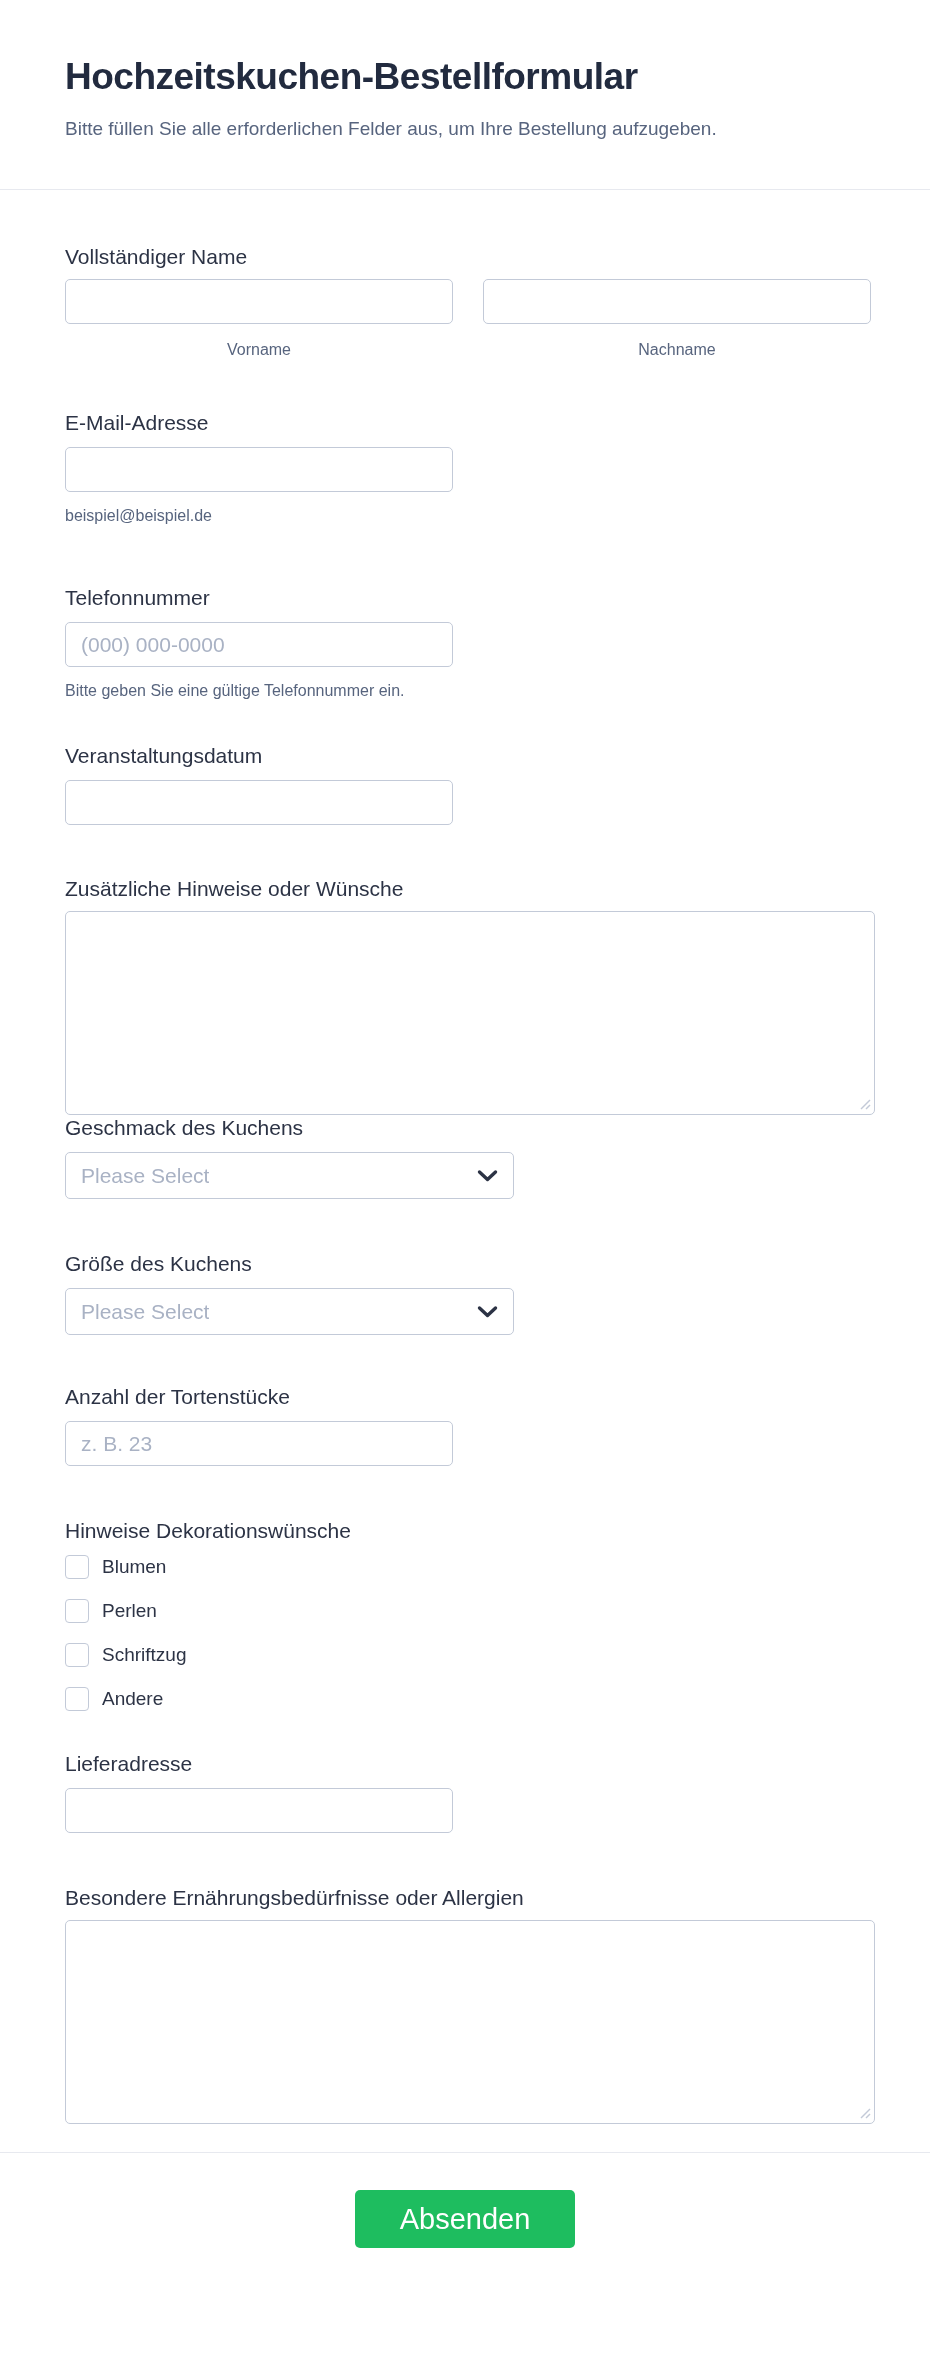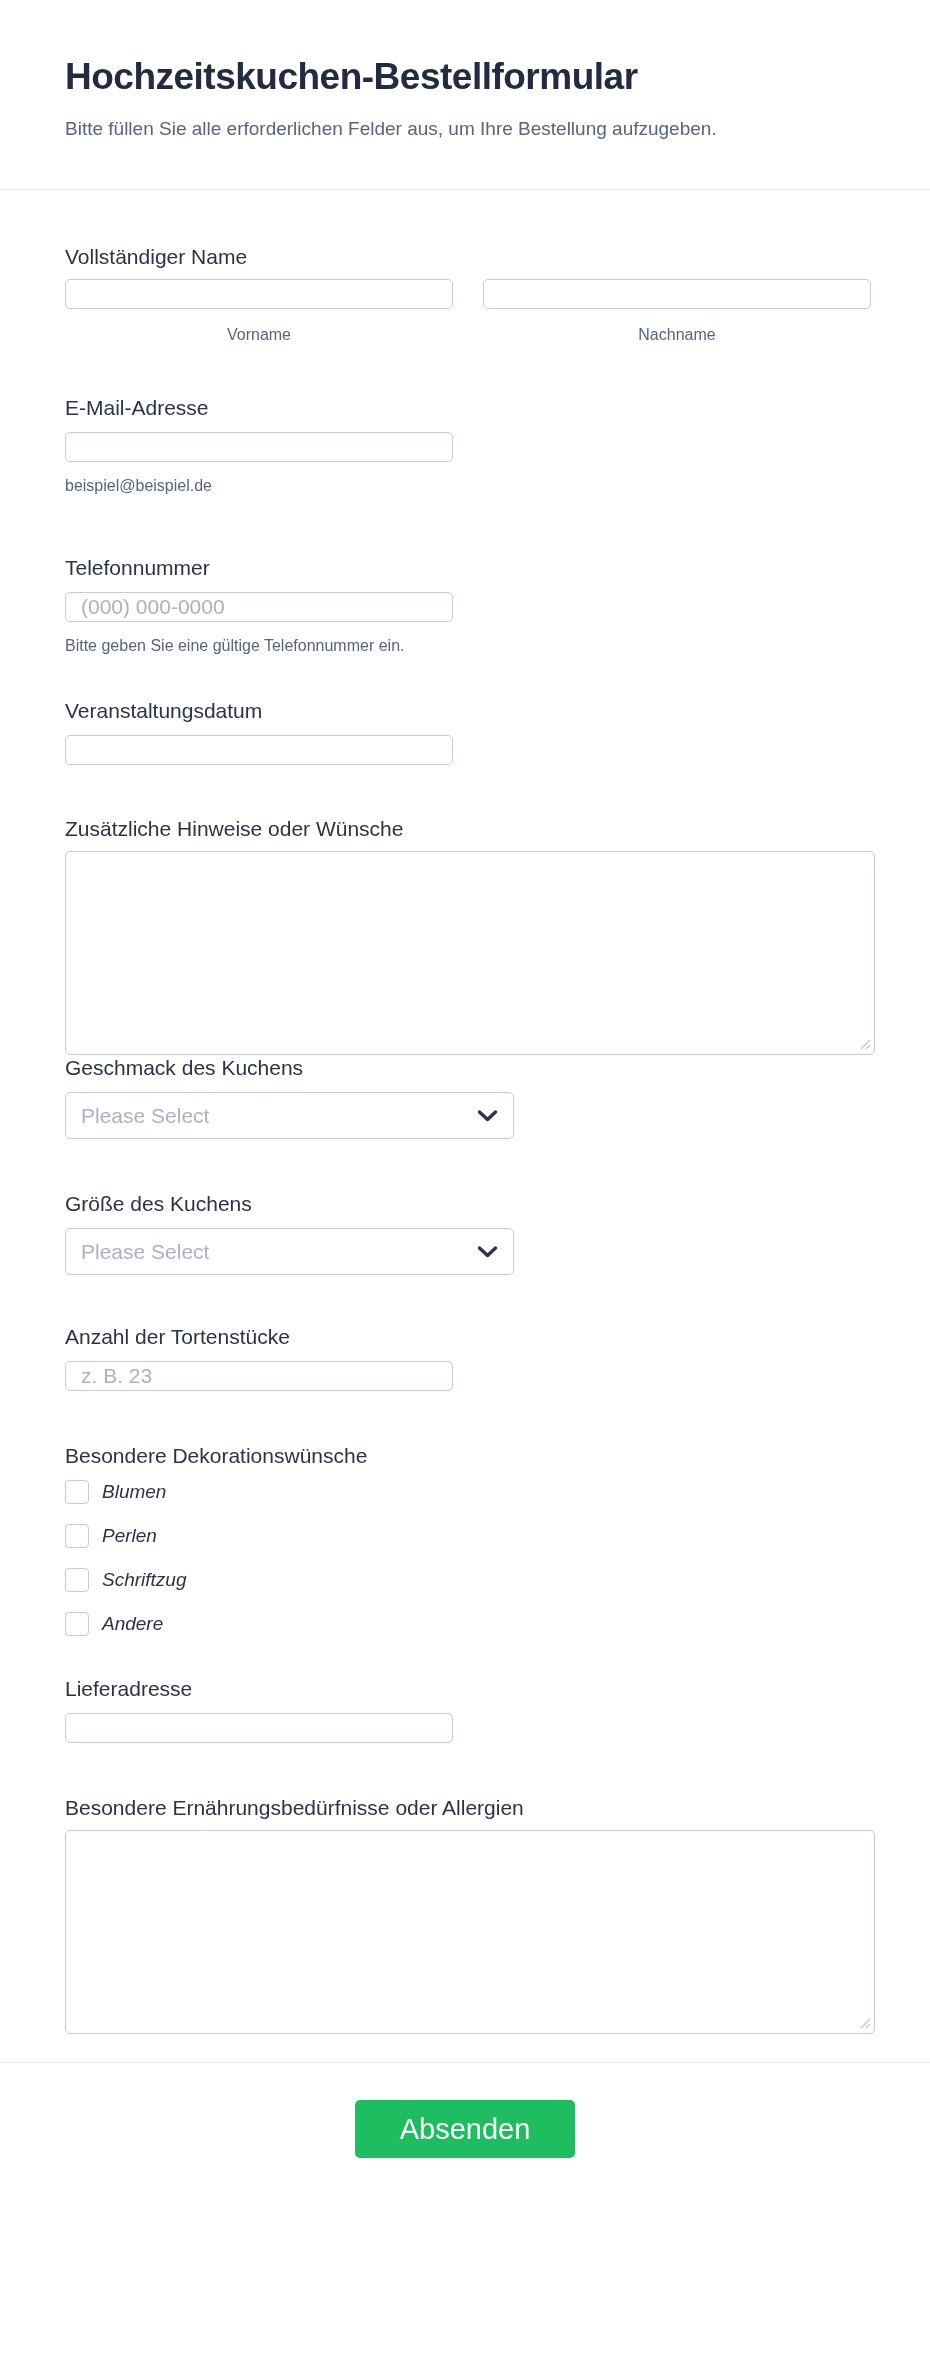--- a/index.html
+++ b/index.html
@@ -46,21 +46,21 @@
   .field-label{
     display:block;
     font-size:21px;
     line-height:26px;
     color:var(--ink);
   }
   .control-row{margin-top:11px;}
   .text-input{
     display:block;
     width:388px;
-    height:30px;
+    height:45px;
     border:1px solid var(--border);
     border-radius:5px;
     background:#fff;
     font-family:inherit;
     font-size:21px;
     color:var(--ink);
     padding:0 15px;
     outline:none;
   }
   .text-input::placeholder{color:var(--placeholder);opacity:1;}
@@ -154,21 +154,20 @@
     background:#fff;
     cursor:pointer;
     flex:0 0 auto;
   }
   .checkbox-label{
     margin-left:13px;
     font-size:19px;
     line-height:24px;
     color:var(--ink);
     cursor:pointer;
-    font-style:italic;
   }
   
   .sec-name{margin-top:54px;}
   .sec-email{margin-top:51px;}
   .sec-phone{margin-top:60px;}
   .sec-date{margin-top:43px;}
   .sec-notes{margin-top:51px;}
   .sec-flavor{}
   .sec-size{margin-top:52px;}
   .sec-slices{margin-top:49px;}
@@ -278,21 +277,21 @@
   </section>
 
   <section class="field sec-slices">
     <label class="field-label">Anzahl der Tortenstücke</label>
     <div class="control-row">
       <input class="text-input" type="text" placeholder="z. B. 23" style="">
     </div>
   </section>
 
   <section class="field sec-deco">
-    <label class="field-label">Besondere Dekorationswünsche</label>
+    <label class="field-label">Hinweise Dekorationswünsche</label>
     <div class="checkbox-group">
       <div class="checkbox-row">
         <input type="checkbox" class="checkbox-input" style="">
         <span class="checkbox-label">Blumen</span>
       </div>
       <div class="checkbox-row">
         <input type="checkbox" class="checkbox-input" style="">
         <span class="checkbox-label">Perlen</span>
       </div>
       <div class="checkbox-row">

